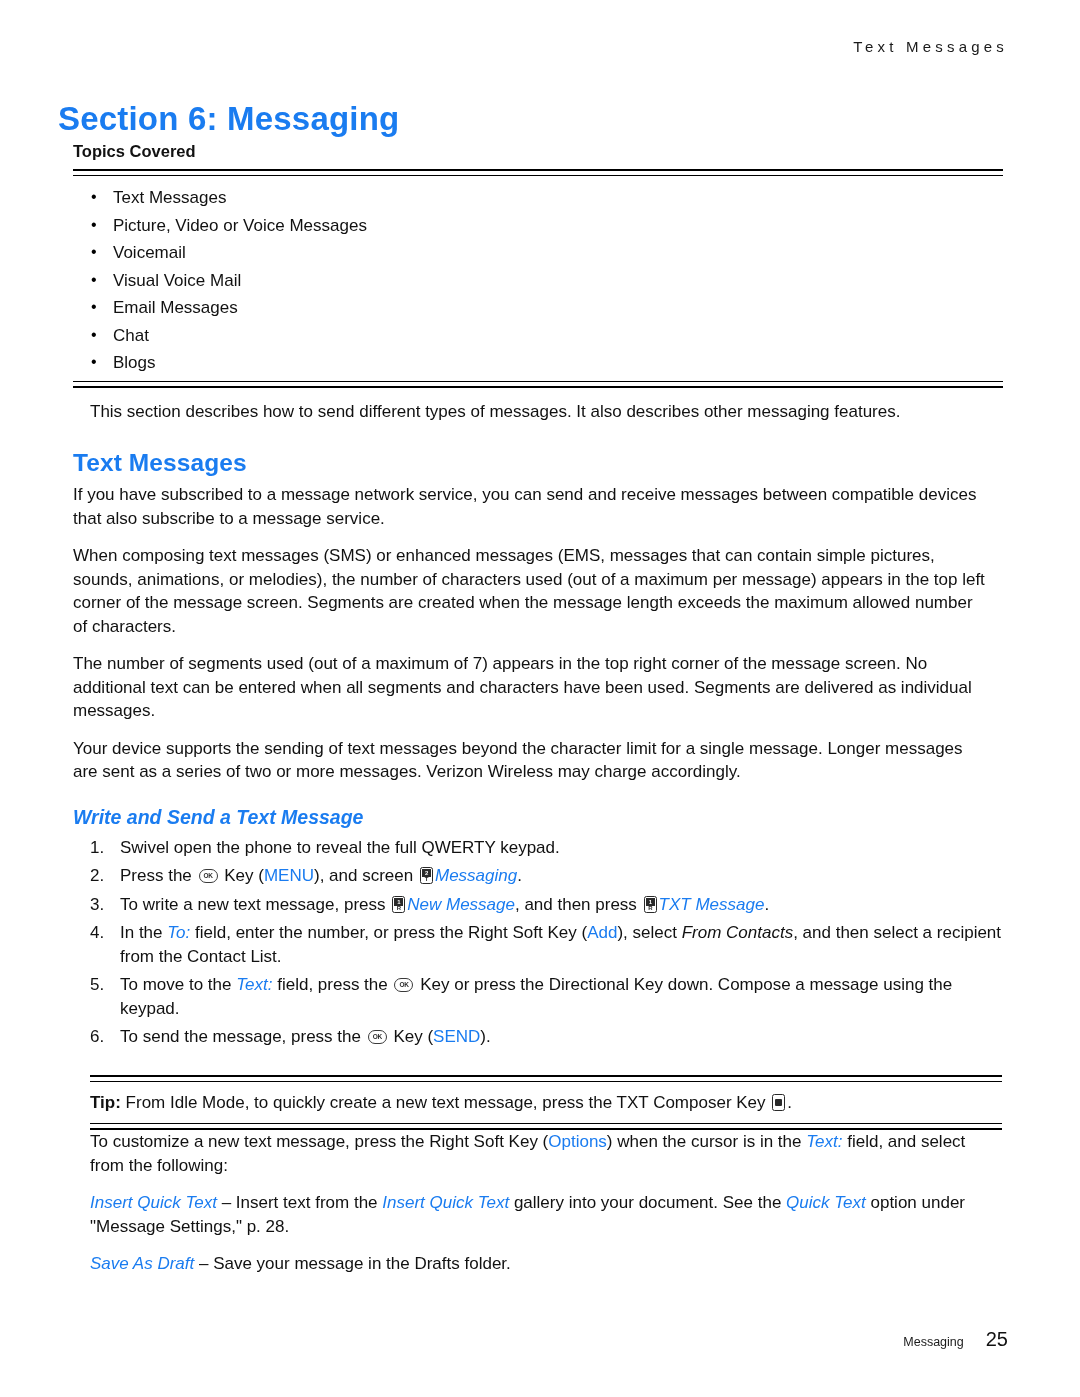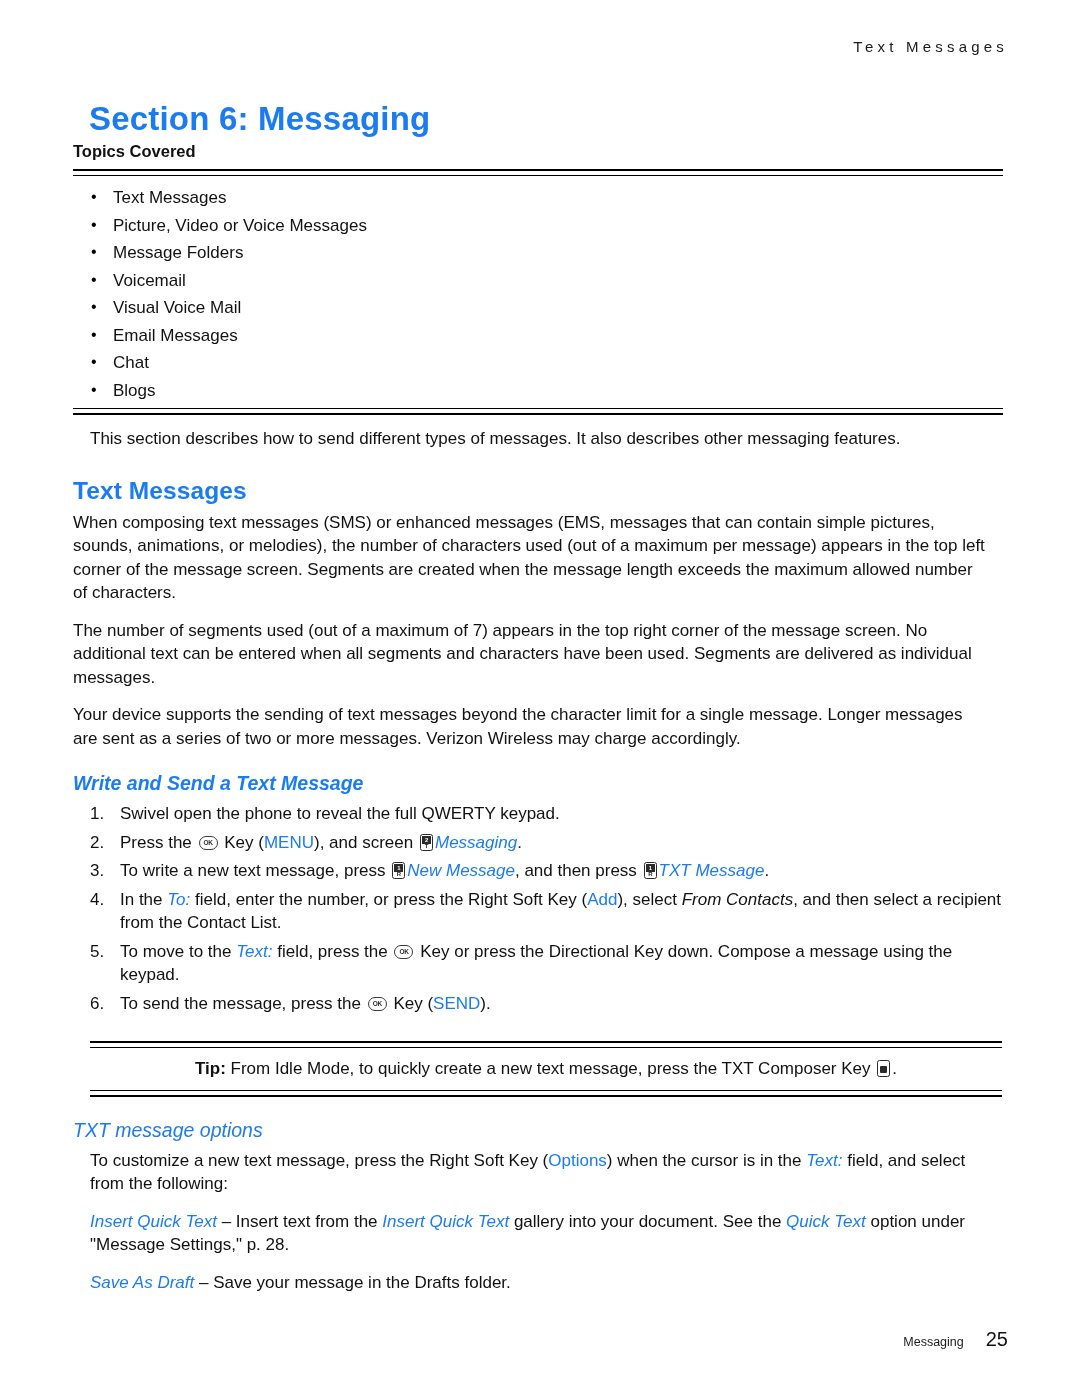--- a/index.html
+++ b/index.html
@@ -31,21 +31,21 @@
     font-size: 15px;
     letter-spacing: 4.2px;
     color: #1a1a1a;
     white-space: nowrap;
   }
 
   
   .section-title {
     position: absolute;
     top: 78px;
-    left: 89px;
+    left: 58px;
     font-size: 33px;
     font-weight: bold;
     color: #1a7cf0;
     letter-spacing: 0.2px;
     white-space: nowrap;
   }
 
   
   .content {
     position: absolute;
@@ -249,21 +249,20 @@
     top: 4.5px;
     height: 7px;
     background: #2a2a2a;
     border-radius: 1px;
   }
 
   
   .tipbox {
     margin: 26px 0 0 17px;
     width: 912px;
-    text-align: center;
   }
   .tipbox .tip-line {
     font-size: 17px;
     line-height: 23.5px;
     padding: 9px 0 9px 0;
     color: #111;
   }
   .tip-label {
     font-weight: bold;
   }
@@ -307,34 +306,34 @@
 
   <div class="content">
 
     <div class="topics-label">Topics Covered</div>
 
     <hr class="rule-double">
 
     <ul class="topics">
       <li>Text Messages</li>
       <li>Picture, Video or Voice Messages</li>
-      <li>Message Folders</li>
       <li>Voicemail</li>
       <li>Visual Voice Mail</li>
       <li>Email Messages</li>
       <li>Chat</li>
       <li>Blogs</li>
     </ul>
 
     <hr class="rule-double lower">
 
     <p class="body intro">This section describes how to send different types of messages. It also describes other messaging features.</p>
 
     <h2 class="head-blue">Text Messages</h2>
 
+    <p class="body indent">If you have subscribed to a message network service, you can send and receive messages between compatible devices that also subscribe to a message service.</p>
     <p class="body indent">When composing text messages (SMS) or enhanced messages (EMS, messages that can contain simple pictures, sounds, animations, or melodies), the number of characters used (out of a maximum per message) appears in the top left corner of the message screen. Segments are created when the message length exceeds the maximum allowed number of characters.</p>
     <p class="body indent">The number of segments used (out of a maximum of 7) appears in the top right corner of the message screen. No additional text can be entered when all segments and characters have been used. Segments are delivered as individual messages.</p>
     <p class="body indent">Your device supports the sending of text messages beyond the character limit for a single message. Longer messages are sent as a series of two or more messages. Verizon Wireless may charge accordingly.</p>
 
     <h3 class="head-italic">Write and Send a Text Message</h3>
 
     <ol class="steps">
         <li><span>Swivel open the phone to reveal the full QWERTY keypad.</span></li>
         <li><span>Press the </span><span class="key-ok"></span><span> Key (</span><span class="blue">MENU</span><span>), and screen </span><span class="key-num"><span class="top">2</span><span class="bot">T</span></span><span class="blue-i">Messaging</span><span>.</span></li>
         <li><span>To write a new text message, press </span><span class="key-num"><span class="top">1</span><span class="bot">R</span></span><span class="blue-i">New Message</span><span>, and then press </span><span class="key-num"><span class="top">1</span><span class="bot">R</span></span><span class="blue-i">TXT Message</span><span>.</span></li>
@@ -346,21 +345,20 @@
     <div class="tipbox">
       <hr class="rule-double">
       <div class="tip-line">
         <span class="tip-label">Tip:</span>
         <span>From Idle Mode, to quickly create a new text message, press the TXT Composer Key</span>
         <span class="key-txt"></span><span>.</span>
       </div>
       <hr class="rule-double lower">
     </div>
 
-    <h3 class="head-italic light">TXT message options</h3>
 
     <p class="option"><span>To customize a new text message, press the Right Soft Key (</span><span class="blue">Options</span><span>) when the cursor is in the </span><span class="blue-i">Text:</span><span> field, and select from the following:</span></p>
 
     <p class="option"><span class="blue-i">Insert Quick Text</span><span> – Insert text from the </span><span class="blue-i">Insert Quick Text</span><span> gallery into your document. See the </span><span class="blue-i">Quick Text</span><span> option under "Message Settings," p. 28.</span></p>
     <p class="option"><span class="blue-i">Save As Draft</span><span> – Save your message in the Drafts folder.</span></p>
 
   </div>
 
   <div class="footer">
     <span class="fname">Messaging</span>

